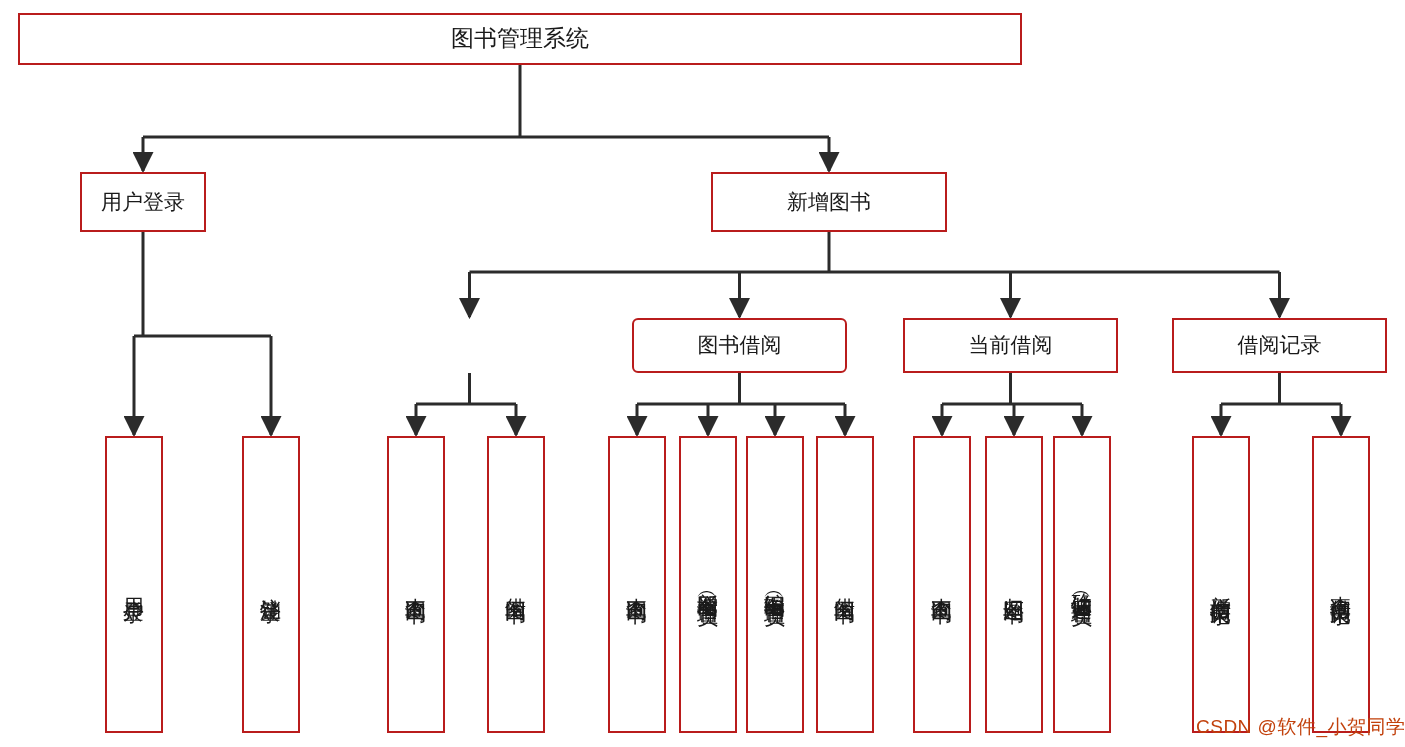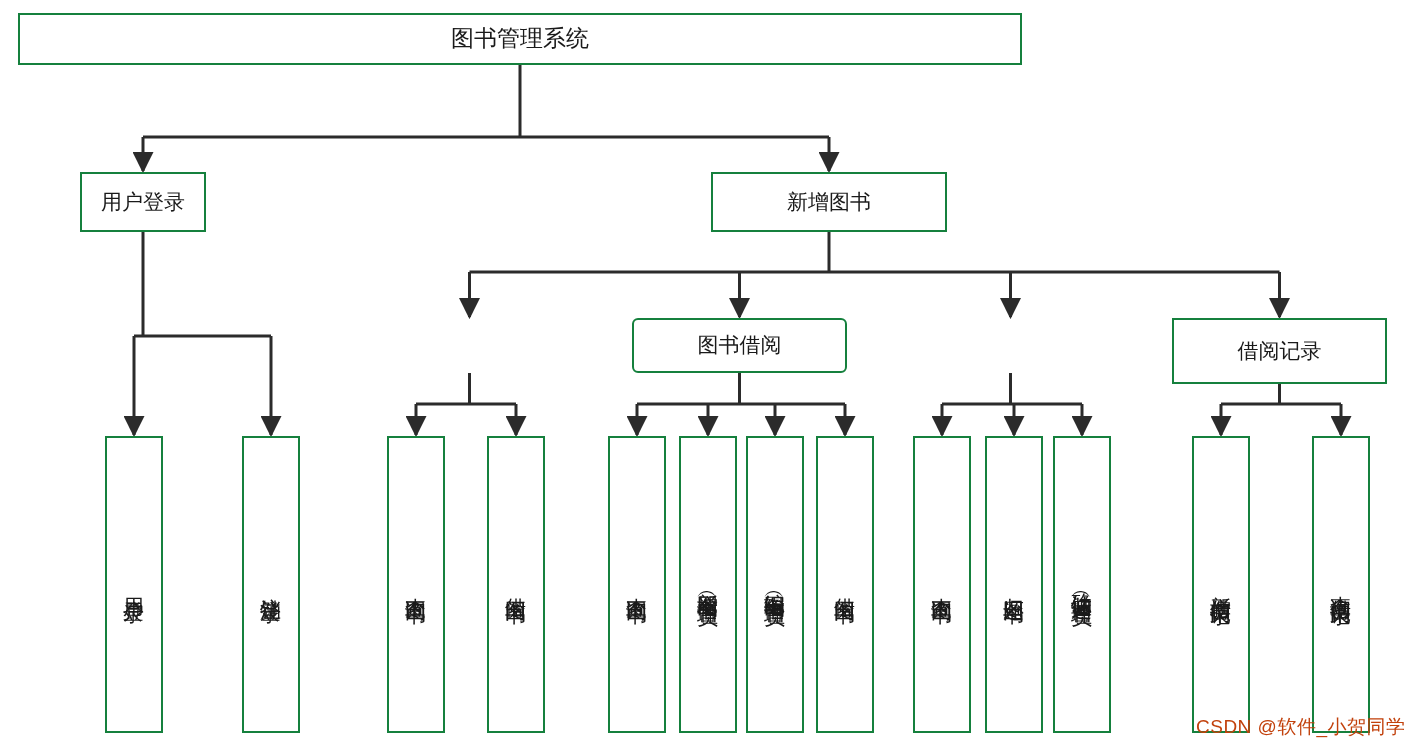--- a/index.html
+++ b/index.html
@@ -22,21 +22,21 @@
     left: 0;
     top: 0;
     width: 1405px;
     height: 747px;
     pointer-events: none;
   }
   .node {
     position: absolute;
     box-sizing: border-box;
     background: #ffffff;
-    border: 2px solid #15803d;
+    border: 2px solid #b91c1c;
     display: flex;
     align-items: center;
     justify-content: center;
     color: #1a1a1a;
   }
   .node.root {
     font-size: 23px;
   }
   .node.lvl2 {
     font-size: 21px;
@@ -121,21 +121,24 @@
   <div class="node lvl2" id="n-user-login" style="left: 80px; top: 172px; width: 126px; height: 60px;">
     <span class="node-label">用户登录</span>
   </div>
   <div class="node lvl2" id="n-book-management" style="left: 711px; top: 172px; width: 236px; height: 60px;">
     <span class="node-label">新增图书</span>
   </div>
 
   <div class="node lvl3" id="n-book-borrow" style="left: 632px; top: 318px; width: 215px; height: 55px; border-radius: 6px;">
     <span class="node-label">图书借阅</span>
   </div>
-  <div class="node lvl3" id="n-borrow-records" style="left: 1172px; top: 318px; width: 215px; height: 66px;">
+  <div class="node lvl3" id="n-current-borrow" style="left: 903px; top: 318px; width: 215px; height: 55px;">
+    <span class="node-label">当前借阅</span>
+  </div>
+  <div class="node lvl3" id="n-borrow-records" style="left: 1172px; top: 318px; width: 215px; height: 55px;">
     <span class="node-label">借阅记录</span>
   </div>
 
   <div class="node leaf vert" id="n-leaf-user-login" style="left: 105px; top: 436px; width: 58px; height: 297px;">
     <span class="node-label">用户登录</span>
   </div>
   <div class="node leaf vert" id="n-leaf-logout" style="left: 242px; top: 436px; width: 58px; height: 297px;">
     <span class="node-label">注销登录</span>
   </div>
   <div class="node leaf vert" id="n-leaf-query-books-recommend" style="left: 387px; top: 436px; width: 58px; height: 297px;">

